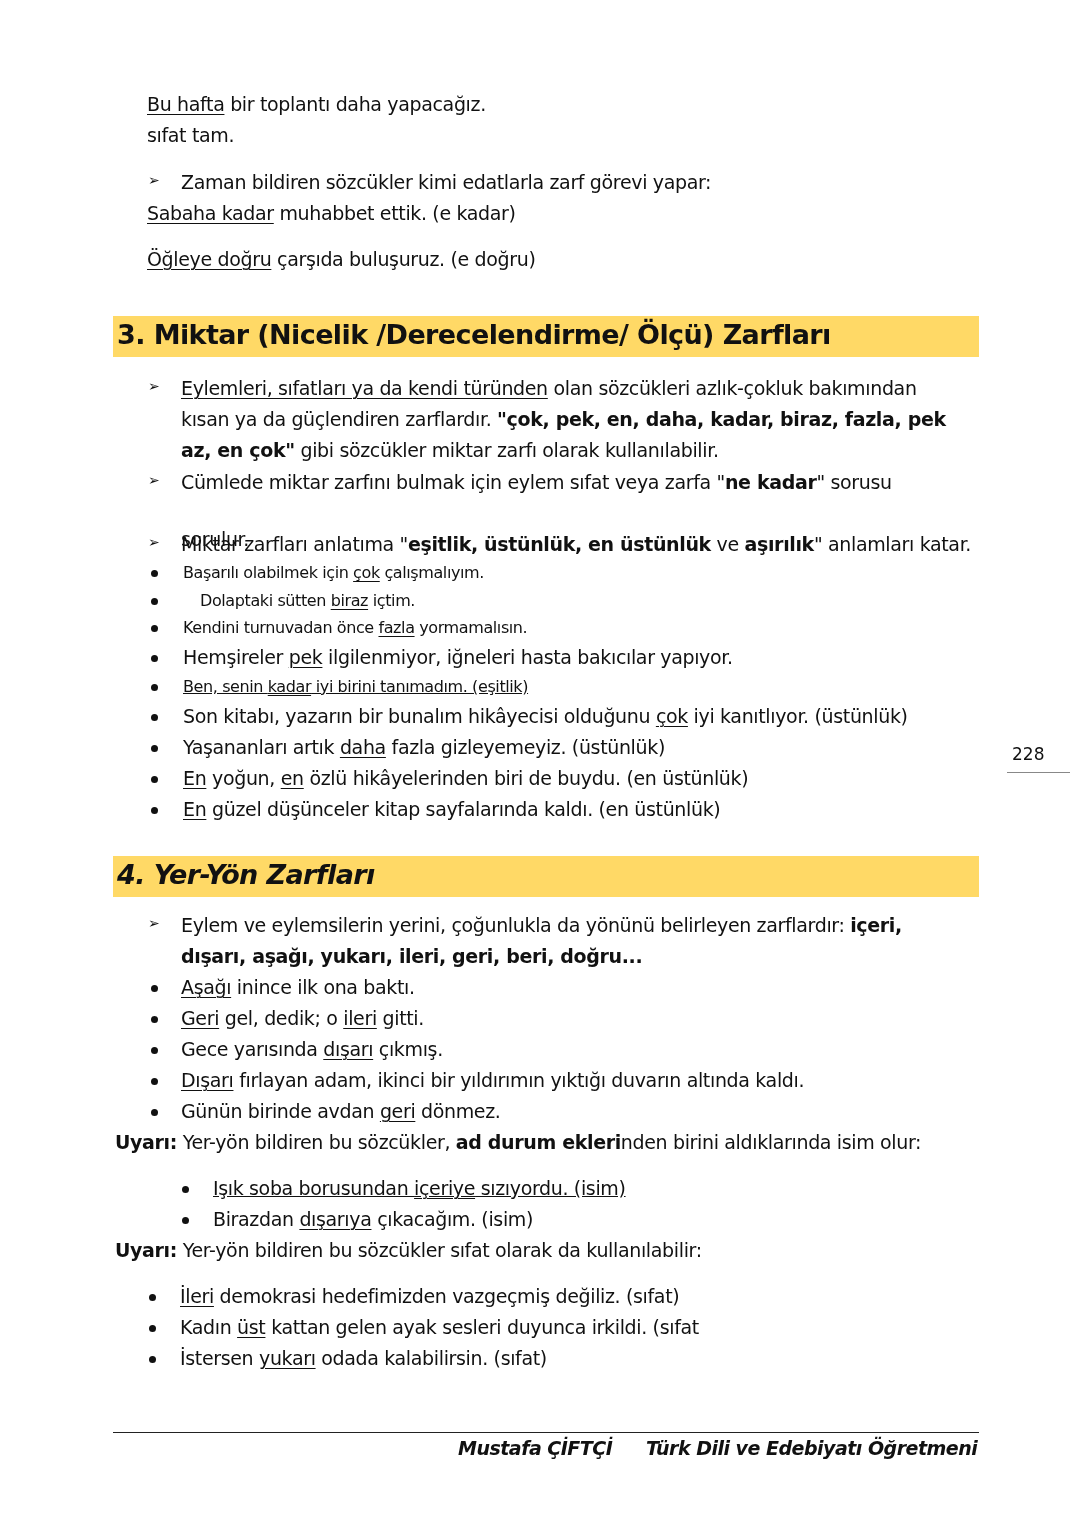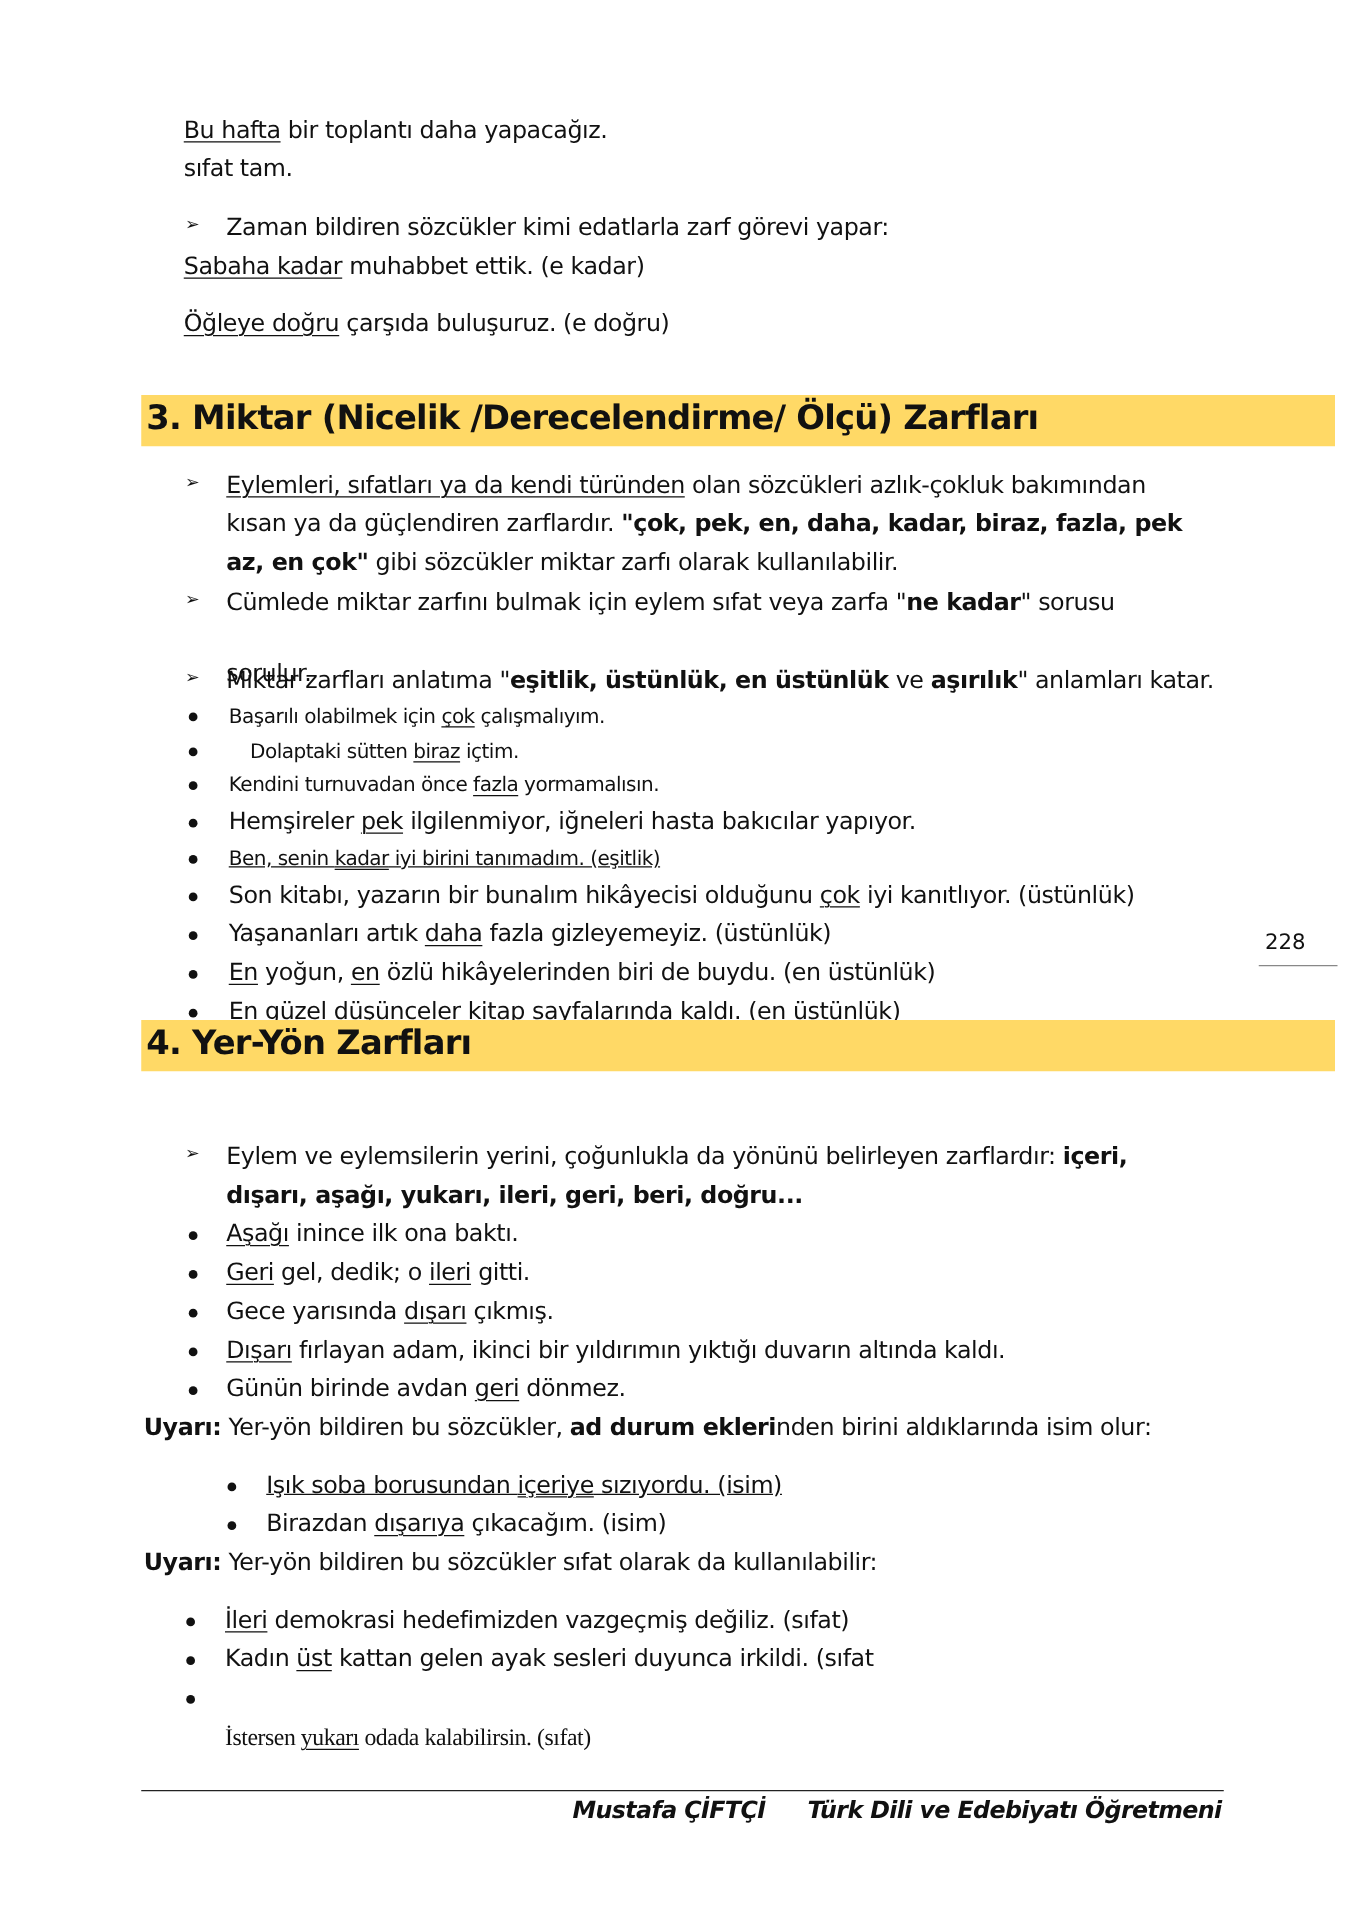--- a/index.html
+++ b/index.html
@@ -8,21 +8,21 @@
     font-family: "DejaVu Sans", "Liberation Sans", sans-serif;
     color: #111; font-size: 19px;
   }
   .line { position: absolute; white-space: nowrap; line-height: 26px; letter-spacing: -0.35px; }
   u { text-decoration: underline; text-underline-offset: 3px; text-decoration-thickness: 1px; }
   b { font-weight: bold; }
   .arrow { position: absolute; left: 148px; font-size: 14px; color: #111; }
   .dot { position: absolute; width: 7px; height: 7px; border-radius: 50%; background: #111; }
   .small { font-size: 16px; letter-spacing: -0.4px; }
   .heading {
-    position: absolute; left: 113px; width: 955px; height: 41px; background: #ffd966;
+    position: absolute; left: 113px; width: 866px; height: 41px; background: #ffd966;
   }
   .heading span {
     position: absolute; left: 4px; top: 3px; font-weight: bold; font-size: 27px;
     letter-spacing: -0.6px; white-space: nowrap;
   }
   .page-num { position: absolute; left: 1012px; top: 744px; font-size: 17px; }
   .page-rule { position: absolute; left: 1007px; top: 772px; width: 63px; height: 1px; background: #888; }
   .footer-rule { position: absolute; left: 113px; top: 1432px; width: 866px; height: 1px; background: #222; }
   .footer-text { position: absolute; top: 1437px; font-style: italic; font-weight: bold; font-size: 19px; letter-spacing: -0.5px; white-space: nowrap; }
 </style>
@@ -76,21 +76,21 @@
 
 <span class="dot" style="left:151px; top:776px;"></span>
 <div class="line" style="left:183px; top:765px;"><u>En</u><span> yoğun, </span><u>en</u><span> özlü hikâyelerinden biri de buydu. (en üstünlük)</span></div>
 
 <span class="dot" style="left:151px; top:807px;"></span>
 <div class="line" style="left:183px; top:796px;"><u>En</u><span> güzel düşünceler kitap sayfalarında kaldı. (en üstünlük)</span></div>
 
 <div class="page-num">228</div>
 <div class="page-rule"></div>
 
-<div class="heading" style="top:816px;">
+<div class="heading" style="top:856px;font-style:italic;">
     <span>4. Yer-Yön Zarfları</span>
   </div>
 
 <span class="arrow" style="top:915px;">➢</span>
 <div class="line" style="left:181px; top:912px;"><span>Eylem ve eylemsilerin yerini, çoğunlukla da yönünü belirleyen zarflardır: </span><b>içeri,</b></div>
 <div class="line" style="left:181px; top:943px;"><b>dışarı, aşağı, yukarı, ileri, geri, beri, doğru...</b></div>
 
 <span class="dot" style="left:151px; top:985px;"></span>
 <div class="line" style="left:181px; top:974px;"><u>Aşağı</u><span> inince ilk ona baktı.</span></div>
 
@@ -116,17 +116,17 @@
 
 <div class="line" style="left:115px; top:1237px;"><b>Uyarı:</b><span> Yer-yön bildiren bu sözcükler sıfat olarak da kullanılabilir:</span></div>
 
 <span class="dot" style="left:149px; top:1294px;"></span>
 <div class="line" style="left:180px; top:1283px;"><u>İleri</u><span> demokrasi hedefimizden vazgeçmiş değiliz. (sıfat)</span></div>
 
 <span class="dot" style="left:149px; top:1325px;"></span>
 <div class="line" style="left:180px; top:1314px;"><span>Kadın </span><u>üst</u><span> kattan gelen ayak sesleri duyunca irkildi. (sıfat</span></div>
 
 <span class="dot" style="left:149px; top:1356px;"></span>
-<div class="line" style="left:180px; top:1378px;font-family:Liberation Serif, serif;"><span>İstersen </span><u>yukarı</u><span> odada kalabilirsin. (sıfat)</span></div>
+<div class="line" style="left:180px; top:1345px;"><span>İstersen </span><u>yukarı</u><span> odada kalabilirsin. (sıfat)</span></div>
 
 <div class="footer-rule"></div>
 <div class="footer-text" style="left:458px;">Mustafa ÇİFTÇİ</div>
 <div class="footer-text" style="left:646px;">Türk Dili ve Edebiyatı Öğretmeni</div>
 
 </body></html>

